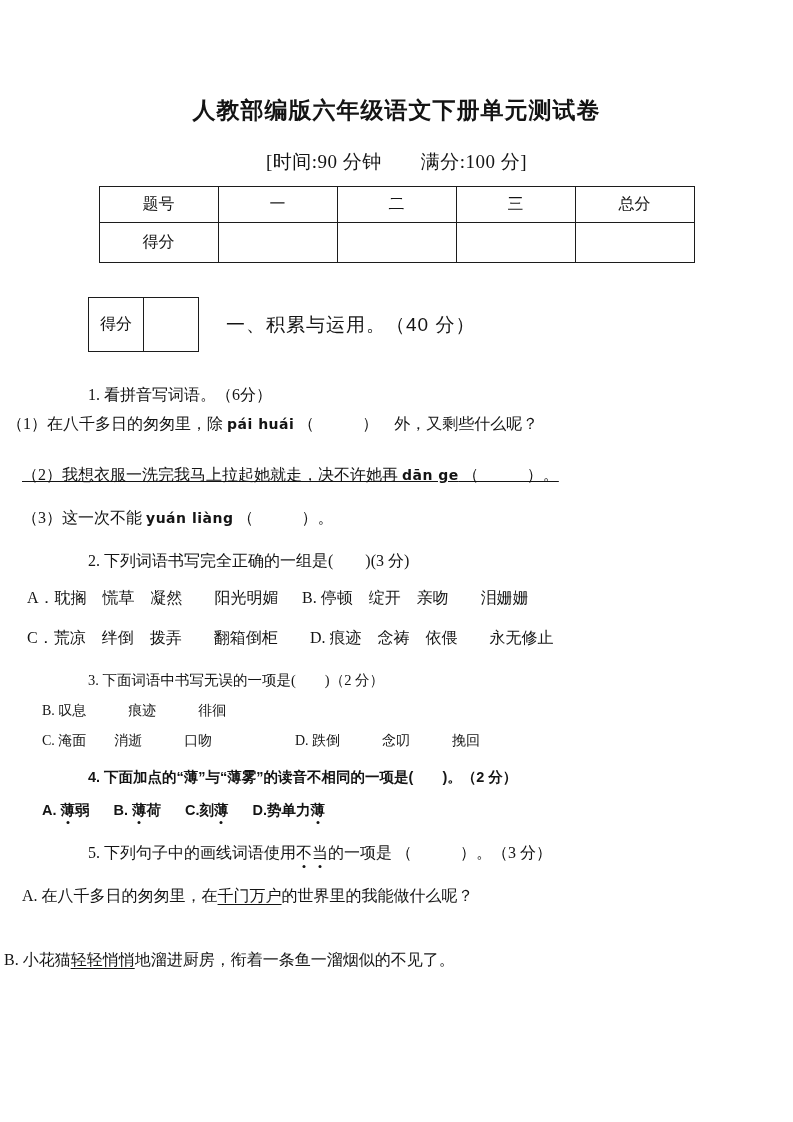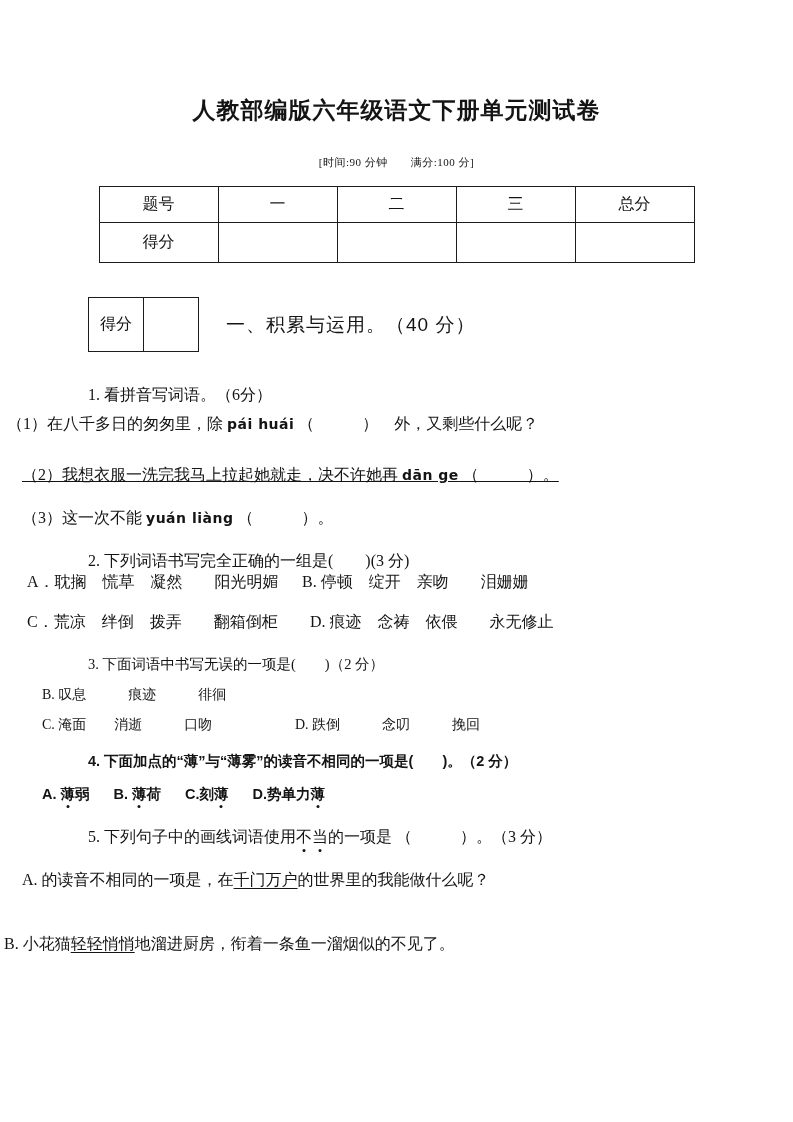--- a/index.html
+++ b/index.html
@@ -14,21 +14,21 @@
     font-family:"Liberation Sans", sans-serif;
     font-size:23px; line-height:26px; font-weight:bold; letter-spacing:1px;
   }
   .unit {
     margin:25px 0 0 0; text-align:center;
     font-family:"Liberation Sans", sans-serif;
     font-size:21px; line-height:24px; font-weight:bold; letter-spacing:2px;
   }
   .meta {
     margin-top:28px; text-align:center;
-    font-size:11px; line-height:22px; letter-spacing:0.5px;
+    font-size:19px; line-height:22px; letter-spacing:0.5px;
   }
   
   table.score { border-collapse:collapse; margin:13px auto 0 auto; }
   table.score td {
     border:1.8px solid #1c1c1c; text-align:center; vertical-align:middle;
     font-size:16px; padding:0;
   }
   table.score tr.hdr td { height:35px; width:118px; }
   table.score tr.val td { height:39px; }
   
@@ -47,21 +47,21 @@
   .q { margin-left:88px; }
   .q1h { margin-top:33px; font-size:16px; line-height:20px; }
   .q1i1 { margin-top:8px;  margin-left:7px;  font-size:16px; line-height:22px; }
   .q1i2 { margin-top:28px; margin-left:22px; font-size:16px; line-height:24px;text-decoration:underline; }
   .q1i3 { margin-top:20px; margin-left:22px; font-size:16px; line-height:22px; }
   .pinyin {
     font-family:"DejaVu Sans", sans-serif; font-weight:bold; font-size:14px;
     letter-spacing:0.5px;
   }
   .q2h { margin-top:22px; font-size:16px; line-height:20px; }
-  .optrow2 { margin-left:27px; font-size:16px; line-height:22px; display:flex; }
+  .optrow2 { margin-top:16px; margin-left:27px; font-size:16px; line-height:22px; display:flex; }
   .optrow2 + .optrow2 { margin-top:18px;gap:8px; }
   .optrow2 .col1 { width:275px; flex:0 0 auto; }
   .q3h { margin-top:22px; font-size:14.5px; line-height:19px; }
   .optrow3 { margin-top:12px; margin-left:42px; font-size:14px; line-height:18px; display:flex; }
   .optrow3 .col1 { width:253px; flex:0 0 auto; }
   .q4h {
     margin-top:18px; font-family:"Liberation Sans", sans-serif;
     font-size:14.5px; line-height:19px; font-weight:bold;
   }
   .optrow4 {
@@ -146,16 +146,16 @@
 
   <div class="q q4h">4. 下面加点的“薄”与“薄雾”的读音不相同的一项是(　　)。（2 分）</div>
   <div class="q optrow4">
     <span><span>A. </span><span></span><span class="dot">薄</span><span>弱</span></span>
     <span><span>B. </span><span></span><span class="dot">薄</span><span>荷</span></span>
     <span><span>C.</span><span>刻</span><span class="dot">薄</span><span></span></span>
     <span><span>D.</span><span>势单力</span><span class="dot">薄</span><span></span></span>
   </div>
 
   <div class="q q5h"><span>5. </span><span>下列句子中的画线词语使用</span><span class="dot">不</span><span class="dot">当</span><span>的一项是 （　　　）。（3 分）</span></div>
-  <div class="q q5a"><span>A. </span><span>的读音不相同的一项是，在</span><span class="uline">千门万户</span><span>的世界里的我能做什么呢？</span></div>
+  <div class="q q5a"><span>A. </span><span>在八千多日的匆匆里，在</span><span class="uline">千门万户</span><span>的世界里的我能做什么呢？</span></div>
   <div class="q q5b"><span>B. </span><span>小花猫</span><span class="uline">轻轻悄悄</span><span>地溜进厨房，衔着一条鱼一溜烟似的不见了。</span></div>
 
 </div>
 
 </body></html>

